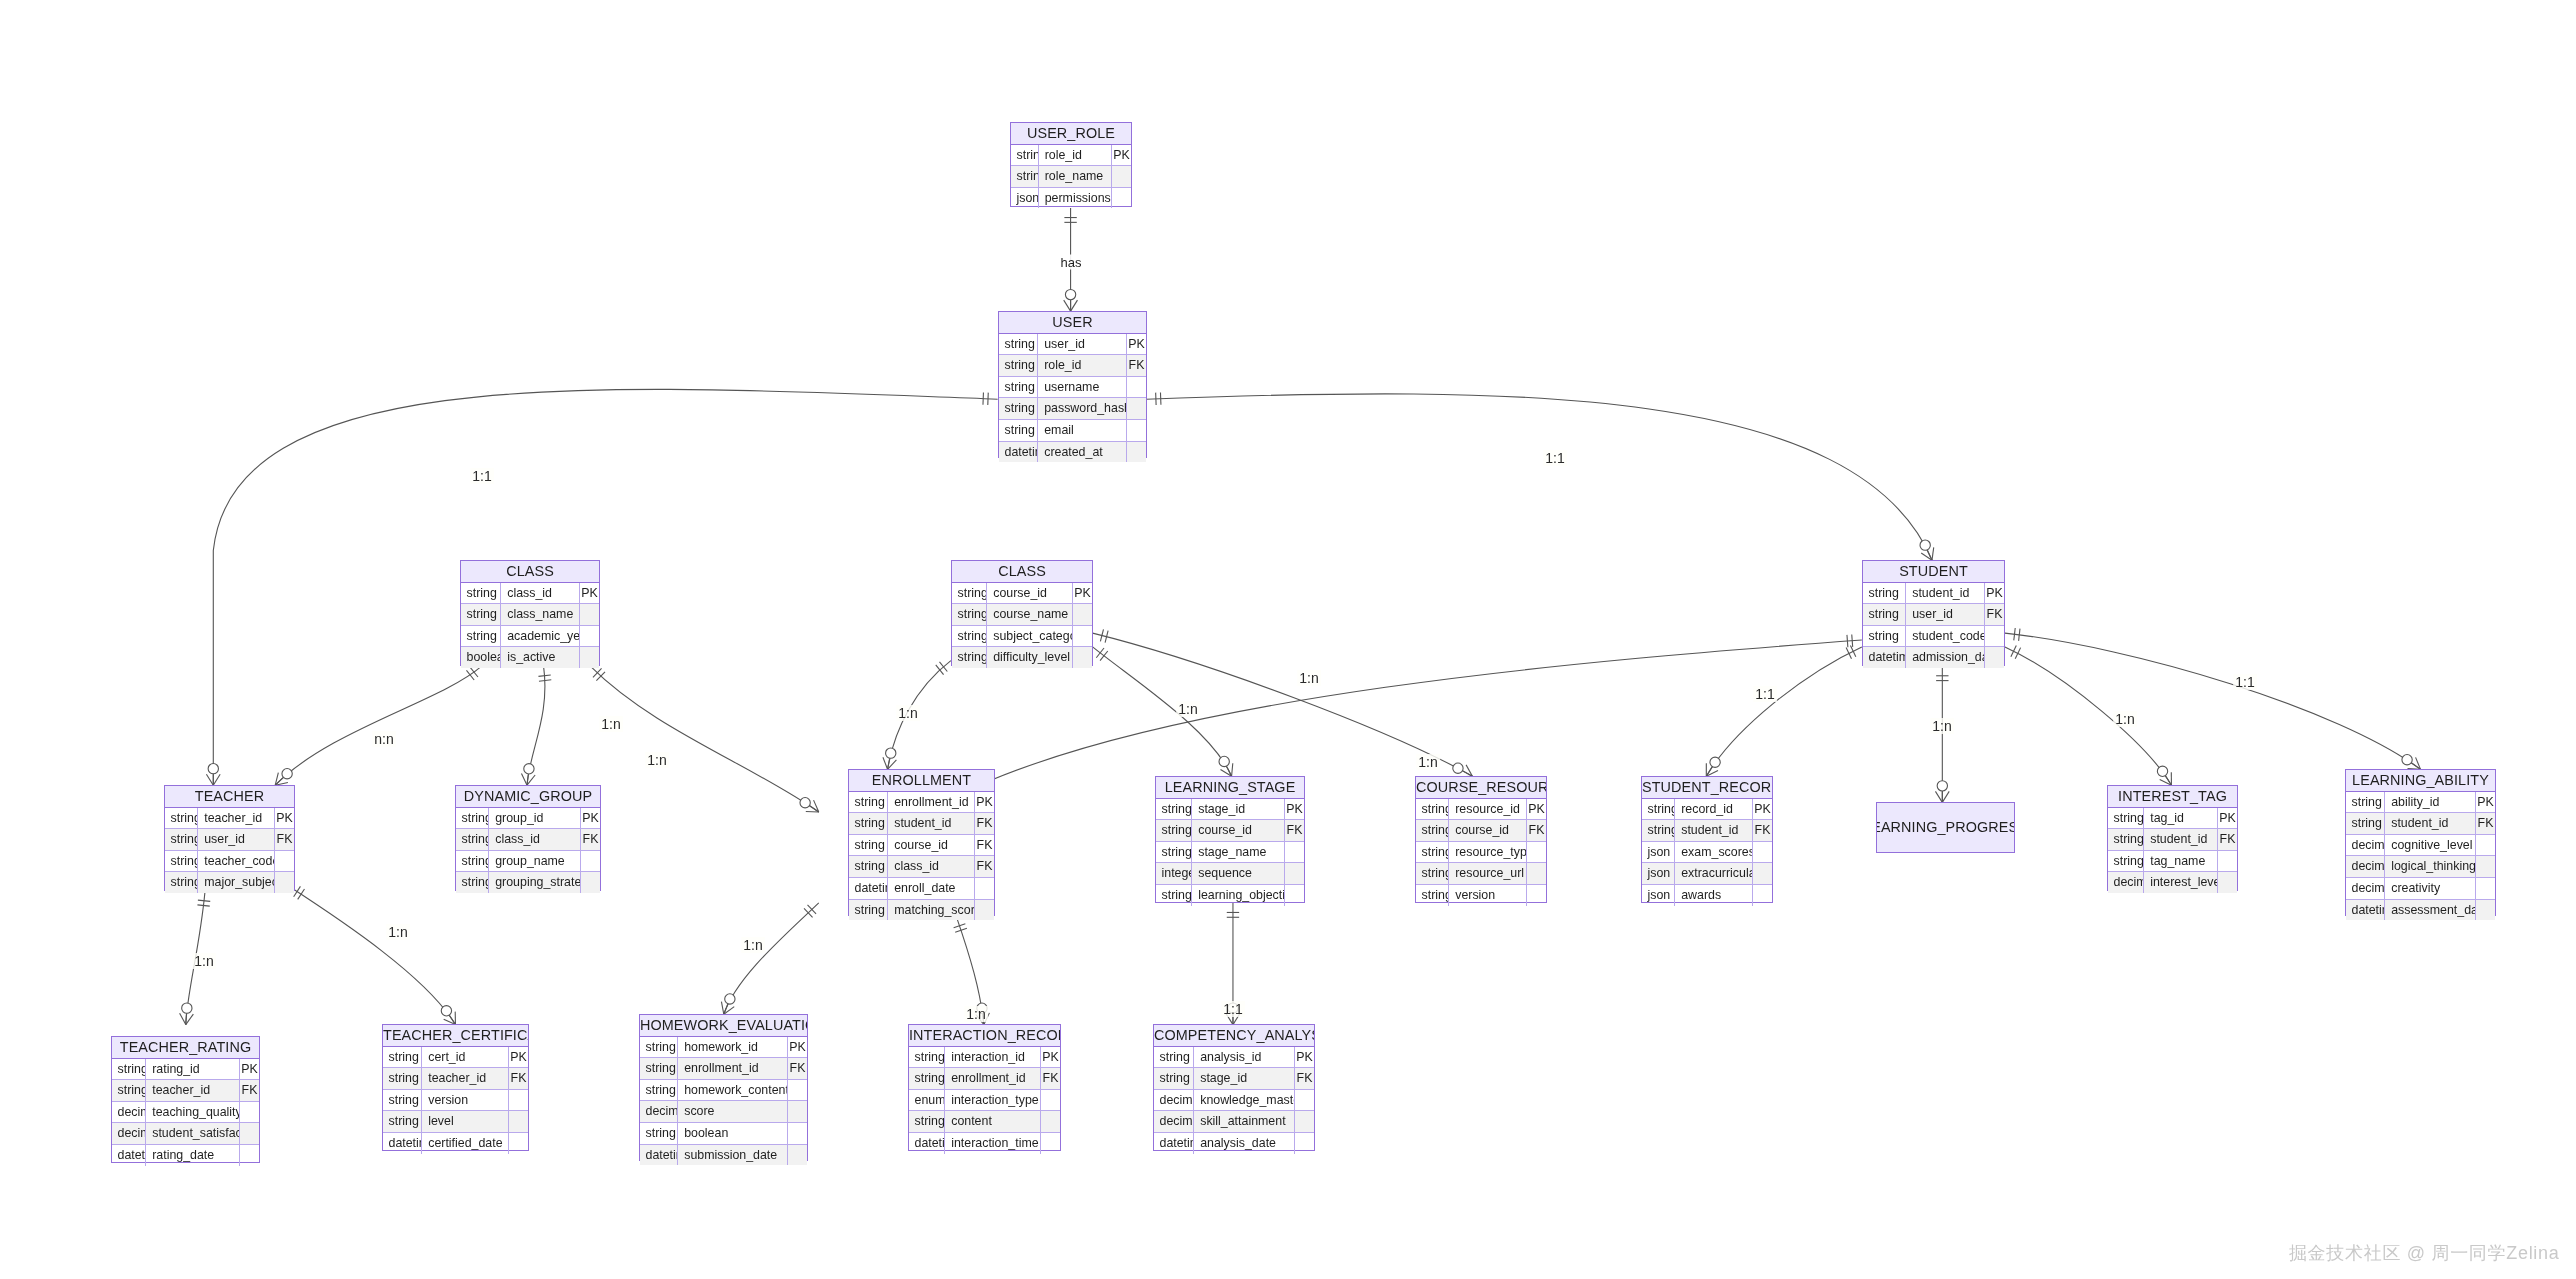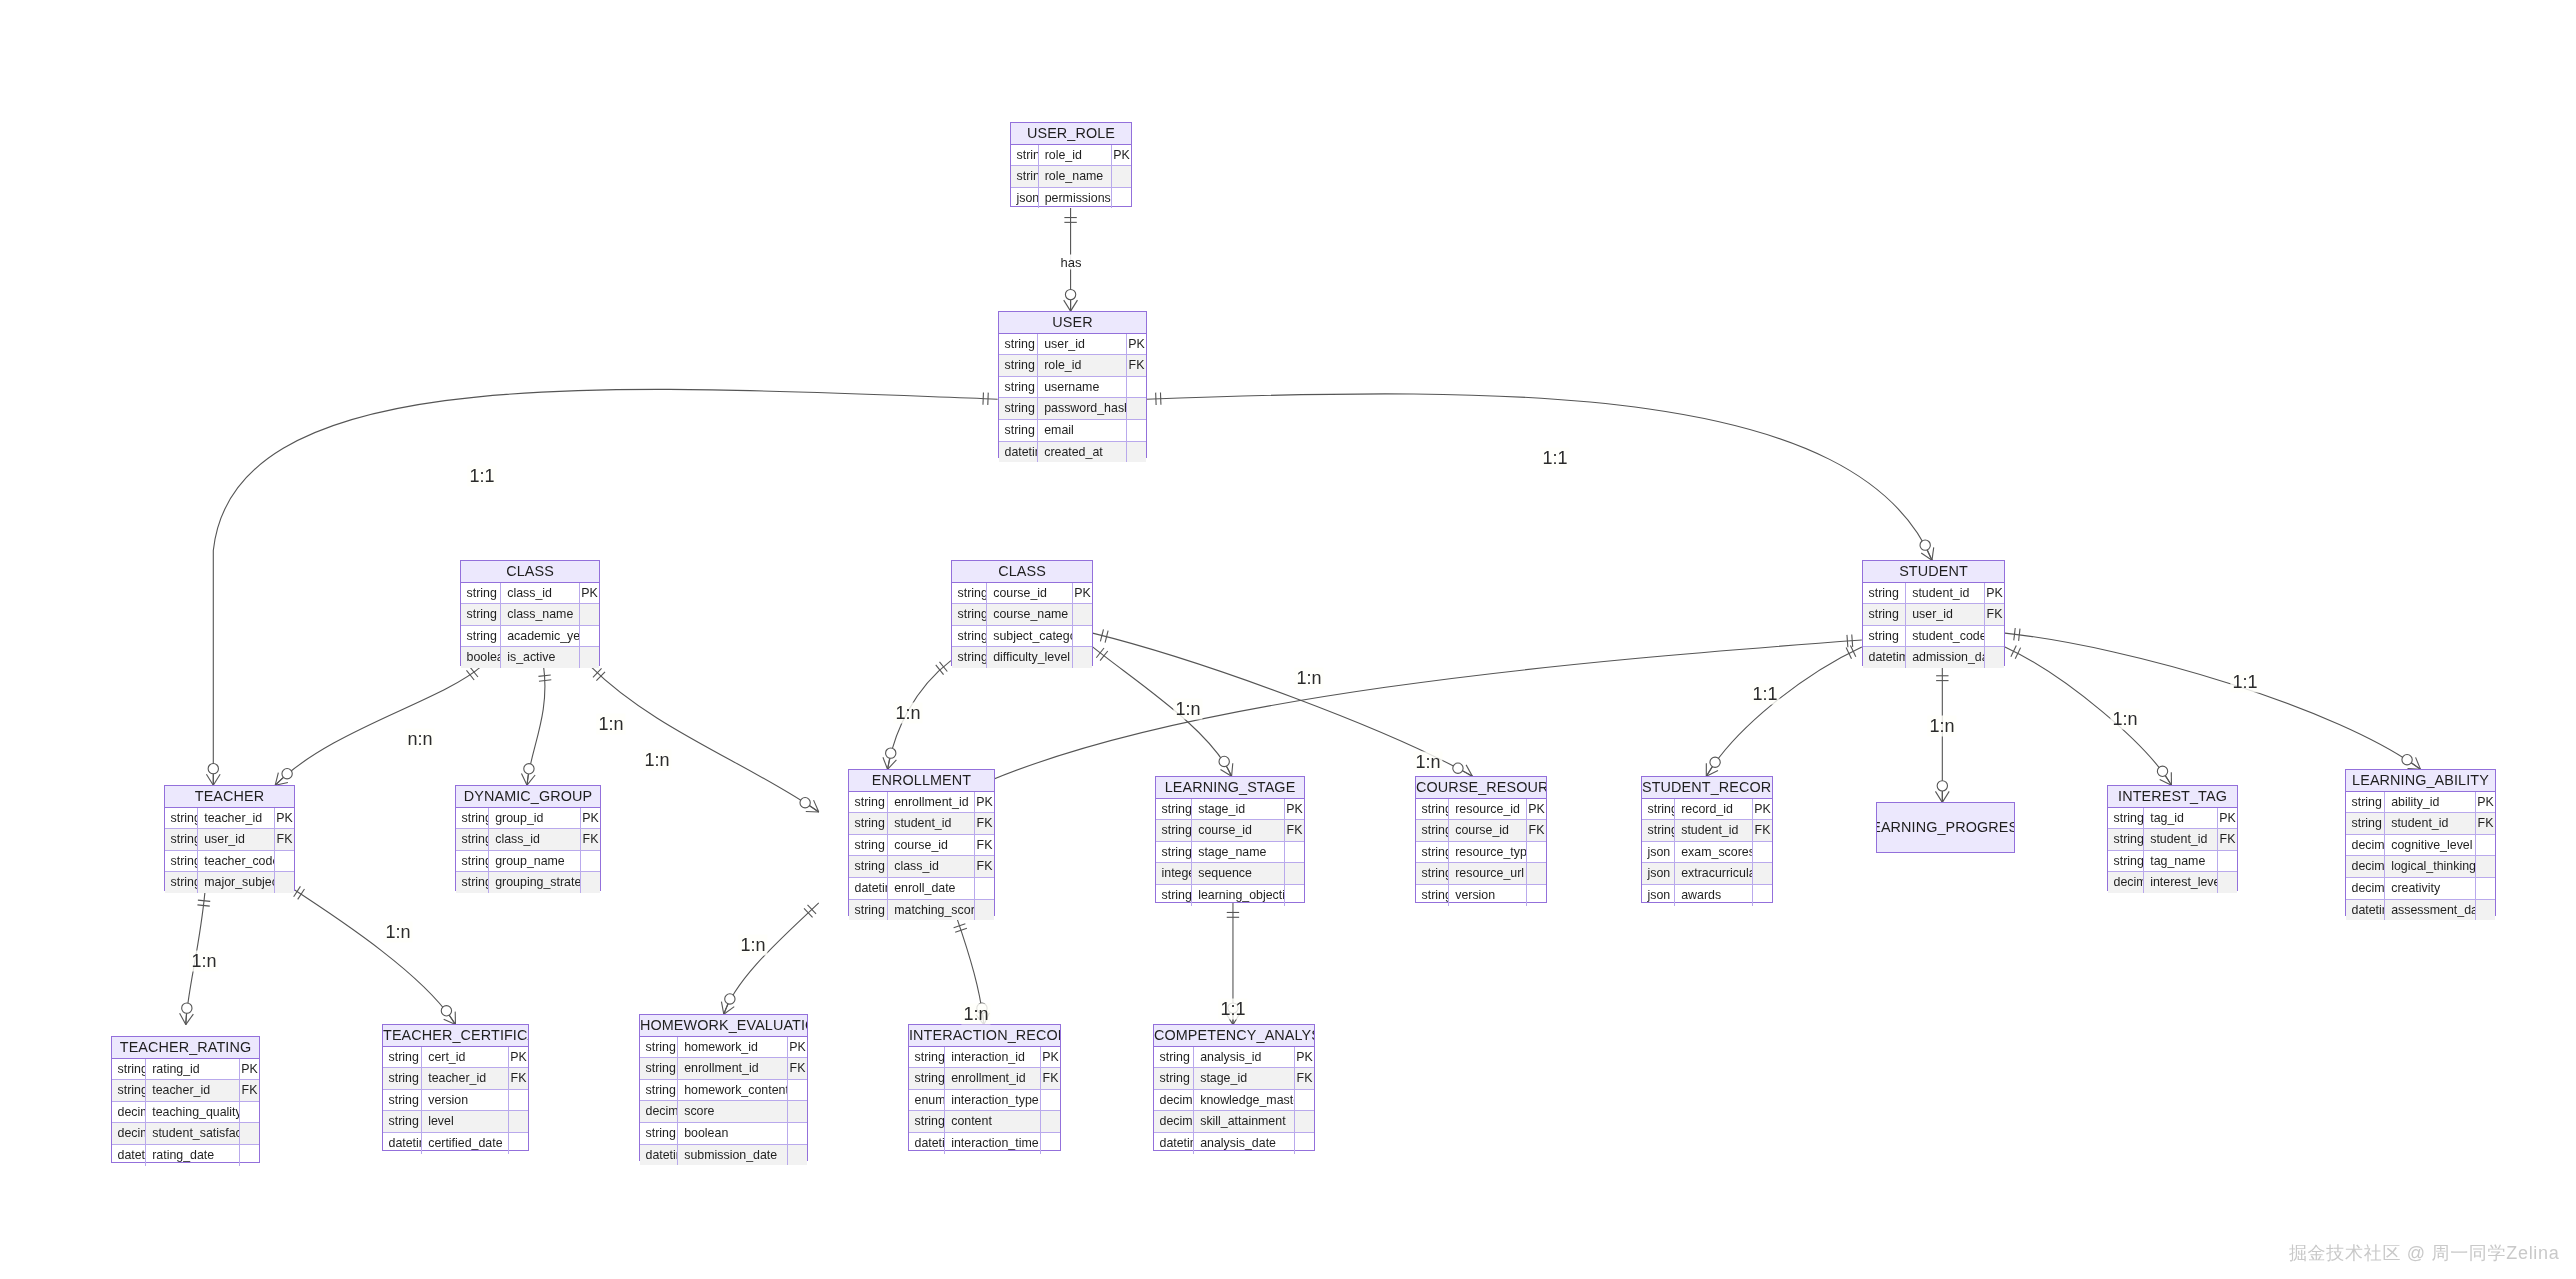--- a/index.html
+++ b/index.html
@@ -76,21 +76,21 @@
   .ent-title-only {
     border-bottom: none;
     background: #ECE8FD;
     height: 100%;
     display: flex;
     align-items: center;
     justify-content: center;
   }
   .edge-label {
     position: absolute;
-    font-size: 18px;
+    font-size: 14px;
     color: #2b2b2b;
     background: rgba(255,255,250,0.82);
     padding: 0 2.1px;
     transform: translate(-50%, -50%);
     white-space: nowrap;
   }
   .rel-verb {
     position: absolute;
     font-size: 13px;
     color: #1f1f1f;
@@ -810,21 +810,21 @@
             <div class="attr-name">analysis_date</div>
             <div class="attr-key" style="width: 19px;"></div>
           </div>
         </div>
       </div>
     </div>
   <div id="label-layer">
       <div class="rel-verb" style="left: 1071px; top: 262px;">has</div>
       <div class="edge-label" style="left: 482px; top: 476px;">1:1</div>
       <div class="edge-label" style="left: 1555px; top: 458px;">1:1</div>
-      <div class="edge-label" style="left: 384px; top: 739px; margin-left: 36px;">n:n</div>
+      <div class="edge-label" style="left: 384px; top: 739px;">n:n</div>
       <div class="edge-label" style="left: 611px; top: 724px;">1:n</div>
       <div class="edge-label" style="left: 657px; top: 760px;">1:n</div>
       <div class="edge-label" style="left: 908px; top: 713px;">1:n</div>
       <div class="edge-label" style="left: 1188px; top: 709px;">1:n</div>
       <div class="edge-label" style="left: 1428px; top: 762px;">1:n</div>
       <div class="edge-label" style="left: 1309px; top: 678px;">1:n</div>
       <div class="edge-label" style="left: 1765px; top: 694px;">1:1</div>
       <div class="edge-label" style="left: 1942px; top: 726px;">1:n</div>
       <div class="edge-label" style="left: 2125px; top: 719px;">1:n</div>
       <div class="edge-label" style="left: 2245px; top: 682px;">1:1</div>

